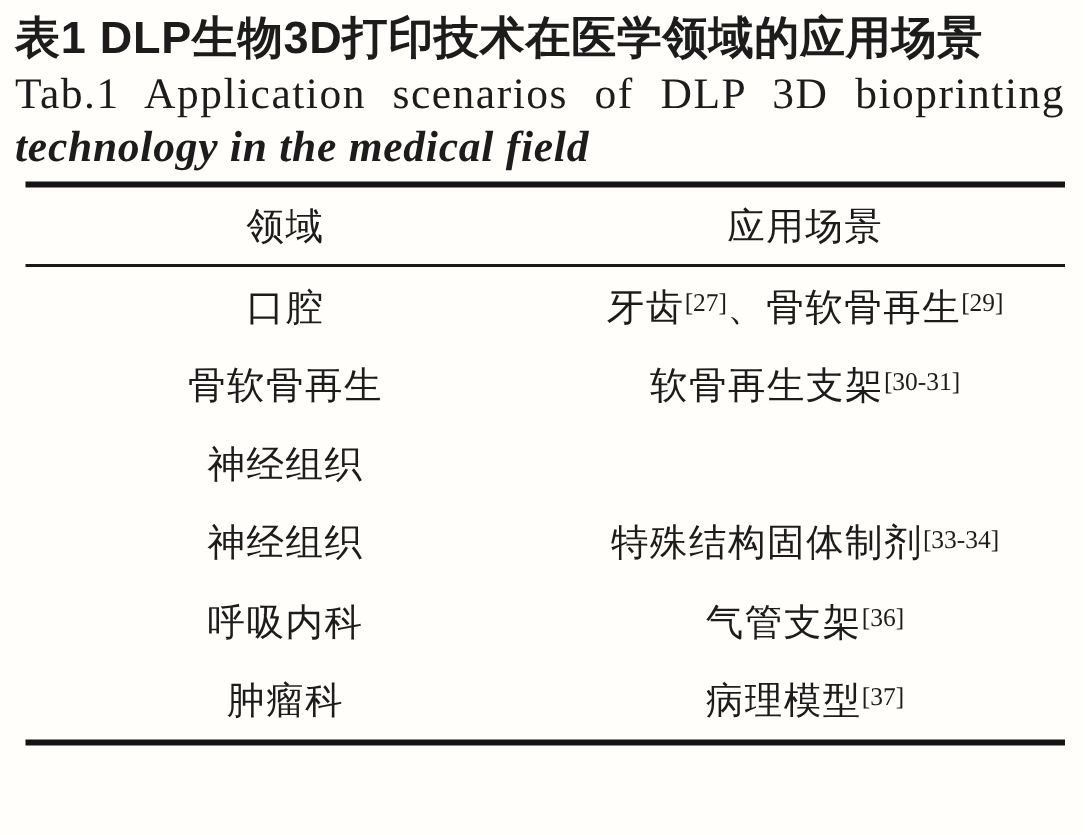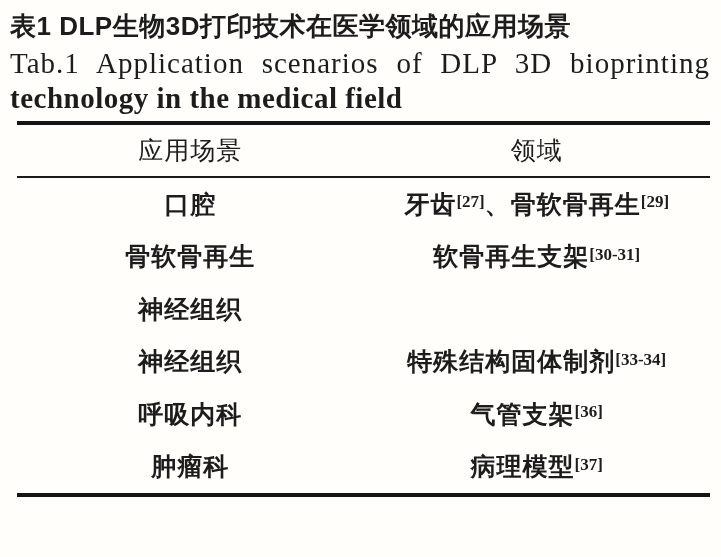--- a/index.html
+++ b/index.html
@@ -16,21 +16,21 @@
     position: relative;
     width: 721px;
     height: 557px;
   }
   .caption {
     padding: 6px 10px 0 10px;
   }
   .caption-zh {
     font-family: "Liberation Sans", "DejaVu Sans", sans-serif;
     font-weight: bold;
-    font-size: 26px;
+    font-size: 30px;
     line-height: 40px;
     letter-spacing: 0.5px;
     white-space: nowrap;
   }
   .caption-en-line1 {
     font-family: "Liberation Serif", "DejaVu Serif", serif;
     font-weight: normal;
     font-size: 29px;
     line-height: 35px;
     letter-spacing: 1px;
@@ -39,36 +39,36 @@
     text-align-last: justify;
     white-space: nowrap;
   }
   .caption-en-line2 {
     font-family: "Liberation Serif", "DejaVu Serif", serif;
     font-weight: bold;
     font-size: 29px;
     line-height: 34px;
     letter-spacing: 0.5px;
     white-space: nowrap;
+    font-style: italic;
   }
   .table {
     margin: 6px 11px 0 17px;
     width: 693px;
     border-top: 4px solid #151515;
     border-bottom: 4px solid #151515;
   }
   .thead {
     display: flex;
     height: 51px;
     border-bottom: 2px solid #1a1a1a;
   }
   .trow {
     display: flex;
     height: 52.5px;
-    font-weight: bold;
   }
   .cell {
     flex: 0 0 50%;
     display: flex;
     align-items: center;
     justify-content: center;
     font-size: 25px;
     letter-spacing: 1px;
     white-space: nowrap;
   }
@@ -87,22 +87,22 @@
 <div class="page">
 
   <div class="caption">
     <div class="caption-zh">表1 DLP生物3D打印技术在医学领域的应用场景</div>
     <div class="caption-en-line1">Tab.1 Application scenarios of DLP 3D bioprinting</div>
     <div class="caption-en-line2">technology in the medical field</div>
   </div>
 
   <div class="table">
     <div class="thead">
+      <div class="cell">领域</div>
       <div class="cell">应用场景</div>
-      <div class="cell">领域</div>
     </div>
     <div>
   <div class="trow">
     <div class="cell">口腔</div>
     <div class="cell">
             <span>牙齿</span>
             <sup class="ref">[27]</sup>
             <span>、</span>
             <span>骨软骨再生</span>
             <sup class="ref">[29]</sup>

